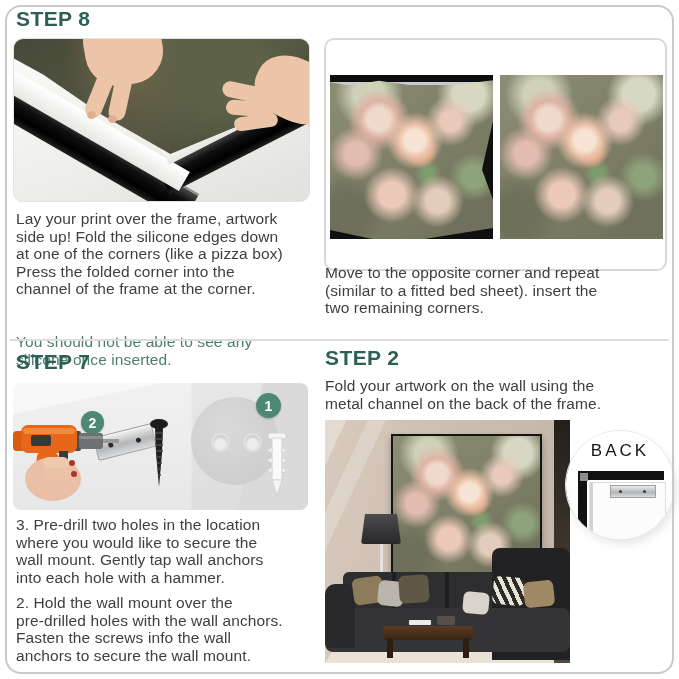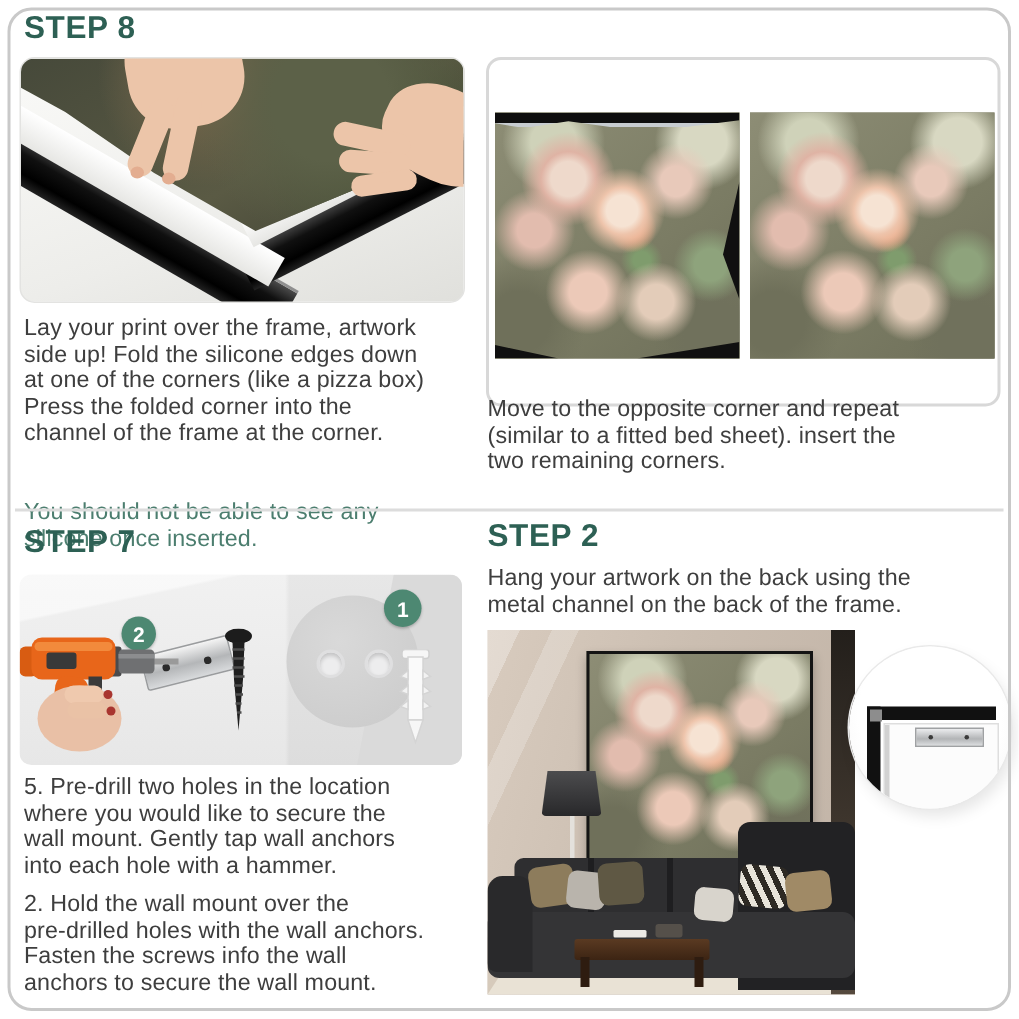--- a/index.html
+++ b/index.html
@@ -217,21 +217,21 @@
     <rect x="46" y="38" width="9" height="12" fill="#3a3a3a"></rect>
     <rect x="22" y="38" width="22" height="44" rx="7" fill="#e8661a" transform="rotate(7 33 60)"></rect>
     <ellipse cx="40" cy="66" rx="28" ry="22" fill="#e9c0a6"></ellipse>
     <rect x="30" y="44" width="26" height="12" rx="6" fill="#efc9ae"></rect>
     <rect x="32" y="55" width="26" height="11" rx="5.5" fill="#eac2a6"></rect>
     <circle cx="59" cy="50" r="3" fill="#a8352f"></circle>
     <circle cx="61" cy="61" r="3" fill="#a8352f"></circle>
   </svg>
 </div>
 
-<div class="abs body-text" style="left:16px;top:516px;width:302px;">5. Pre-drill two holes in the location
+<div class="abs body-text" style="left:16px;top:516px;width:302px;">3. Pre-drill two holes in the location
 where you would like to secure the
 wall mount. Gently tap wall anchors
 into each hole with a hammer.</div>
 <div class="abs body-text" style="left:16px;top:594px;width:302px;">2. Hold the wall mount over the
 pre-drilled holes with the wall anchors.
 Fasten the screws info the wall
 anchors to secure the wall mount.</div>
 
 <div class="abs panel"></div>
 
@@ -241,21 +241,21 @@
   <div class="fd fd-br"></div>
   <div class="fd fd-bl"></div>
 </div>
 <div class="abs art art2 floral"></div>
 
 <div class="abs body-text" style="left:325px;top:264px;width:348px;">Move to the opposite corner and repeat
 (similar to a fitted bed sheet). insert the
 two remaining corners.</div>
 
 <div class="abs step-title" style="left:325px;top:346px;">STEP 2</div>
-<div class="abs body-text" style="left:325px;top:377px;width:348px;">Hang your artwork on the back using the
+<div class="abs body-text" style="left:325px;top:377px;width:348px;">Fold your artwork on the wall using the
 metal channel on the back of the frame.</div>
 
 <div class="abs room">
   <div class="abs room-floor"></div>
   <div class="abs room-rug"></div>
   <div class="abs room-darkband"></div>
   <div class="abs room-art floral"></div>
   <div class="abs lamp-shade"></div>
   <div class="abs lamp-pole"></div>
   <div class="abs lamp-base"></div>
@@ -270,20 +270,21 @@
   <div class="pillow pw5"></div>
   <div class="pillow pw6"></div>
   <div class="abs table-top"></div>
   <div class="table-leg" style="left:62px;top:218px;"></div>
   <div class="table-leg" style="left:138px;top:218px;"></div>
   <div class="abs table-item1"></div>
   <div class="abs table-item2"></div>
 </div>
 
 <div class="abs back-circle">
+  <div class="abs back-label">BACK</div>
   <div class="abs bk-top"></div>
   <div class="abs bk-left"></div>
   <div class="abs bk-corner"></div>
   <div class="abs bk-board"></div>
   <div class="abs bk-channel">
     <div class="bk-scr" style="left:8px;top:4px;"></div>
     <div class="bk-scr" style="left:32px;top:4px;"></div>
   </div>
 </div>
 

